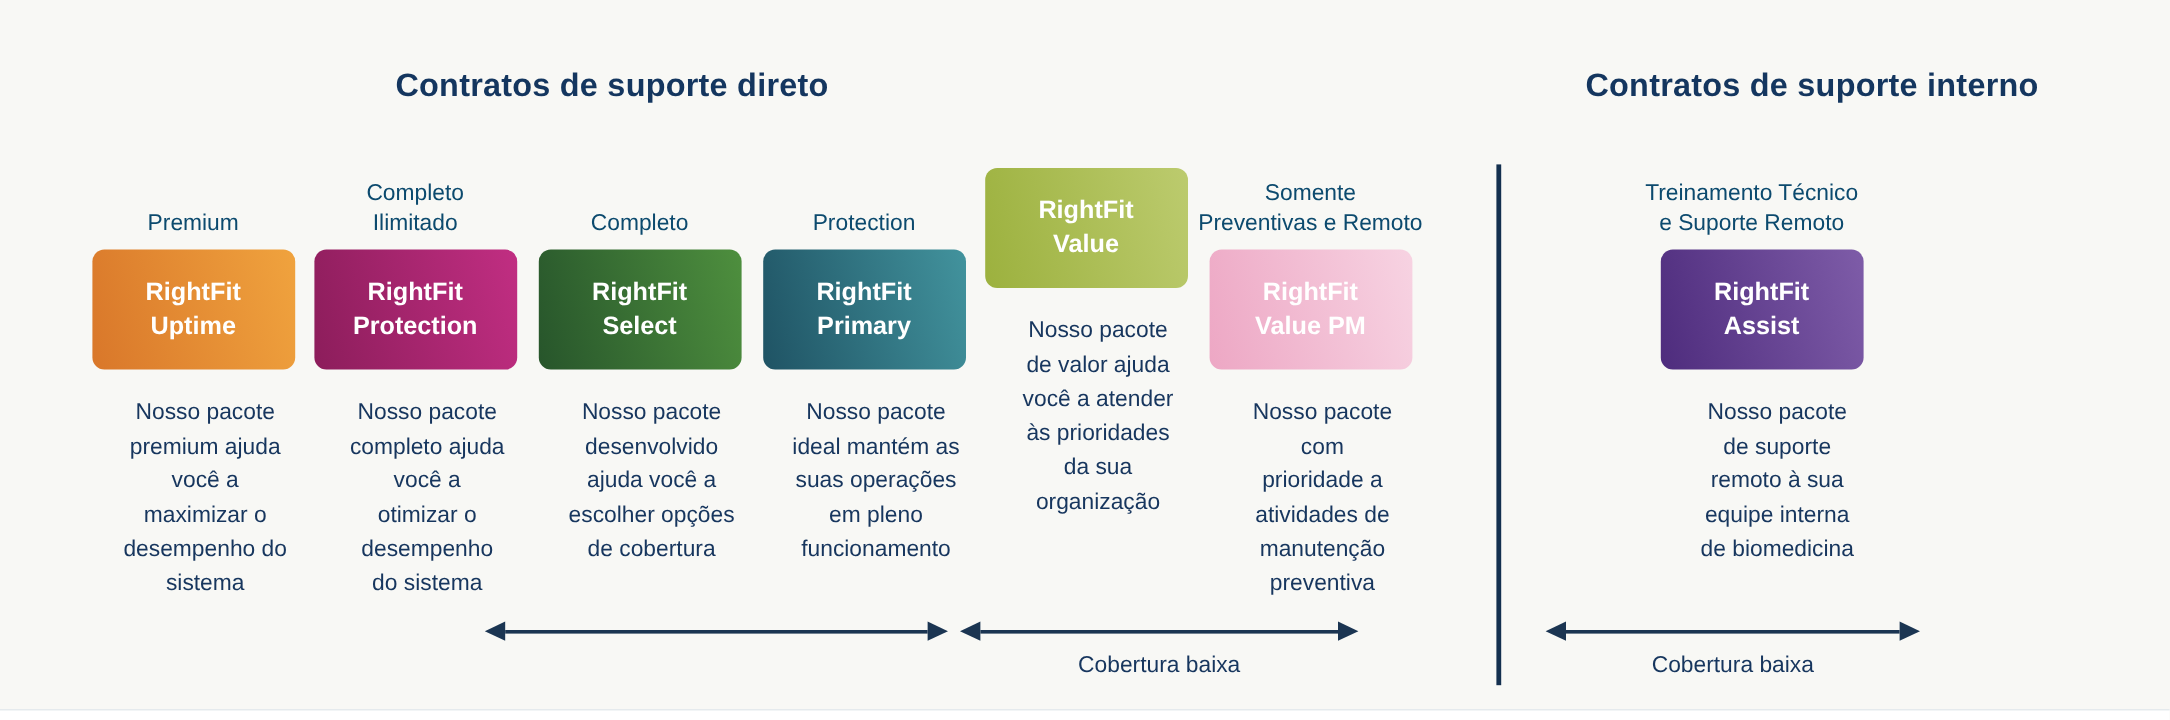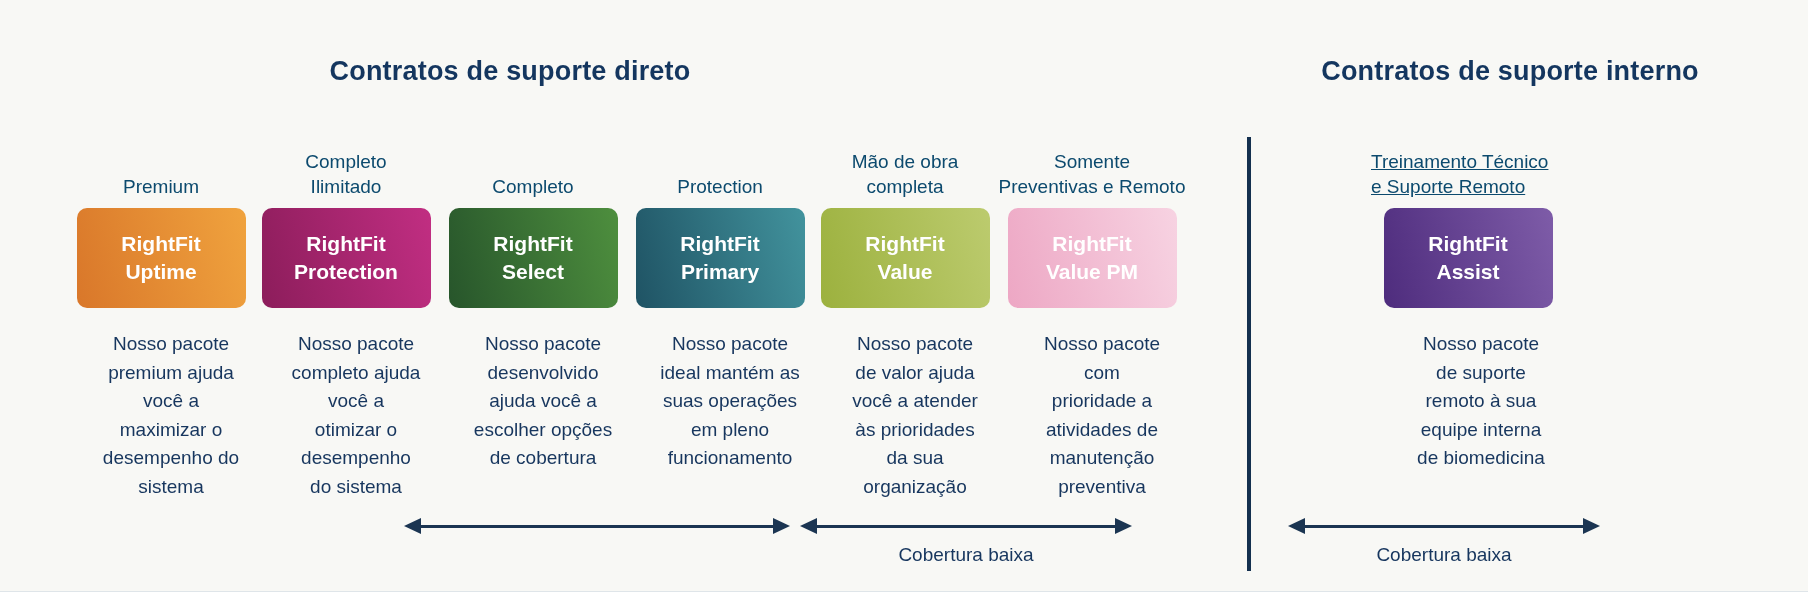--- a/index.html
+++ b/index.html
@@ -27,21 +27,21 @@
   .badge{
     width:169px;height:100px;margin:0 auto;border-radius:10px;
     display:flex;align-items:center;justify-content:center;
     color:#fff;font-size:21px;font-weight:700;line-height:1.32;
     text-align:center;white-space:pre-line;
   }
   .description{
     margin-top:22px;padding-left:20px;text-align:center;
     font-size:19px;line-height:1.5;white-space:pre-line;color:#17365e;
   }
-  .column.left-align .tier-label{justify-content:flex-start;text-align:left;padding-left:8px;text-decoration:underline;}
+  .column.left-align .tier-label{justify-content:flex-start;text-align:center;padding-left:8px;}
   .column.left-align .description{padding-left:26px;}
 
   .divider{
     position:absolute;left:1247px;top:137px;width:4px;height:434px;
     background:#14304f;
   }
 
   .arrow-group{position:absolute;top:518px;}
   .arrow{display:flex;align-items:center;height:16px;}
   .arrow .head-left{
@@ -116,22 +116,20 @@
     <div class="badge" style="background: linear-gradient(75deg, rgb(31, 83, 100), rgb(66, 147, 157));">RightFit
 Primary</div>
     <div class="description">Nosso pacote
 ideal mantém as
 suas operações
 em pleno
 funcionamento</div>
   </div>
 
   <div class="column" style="left:800px">
-    <div class="tier-label">Mão de obra
-completa</div>
     <div class="badge" style="background: linear-gradient(75deg, rgb(156, 177, 62), rgb(188, 203, 110));">RightFit
 Value</div>
     <div class="description">Nosso pacote
 de valor ajuda
 você a atender
 às prioridades
 da sua
 organização</div>
   </div>
 

